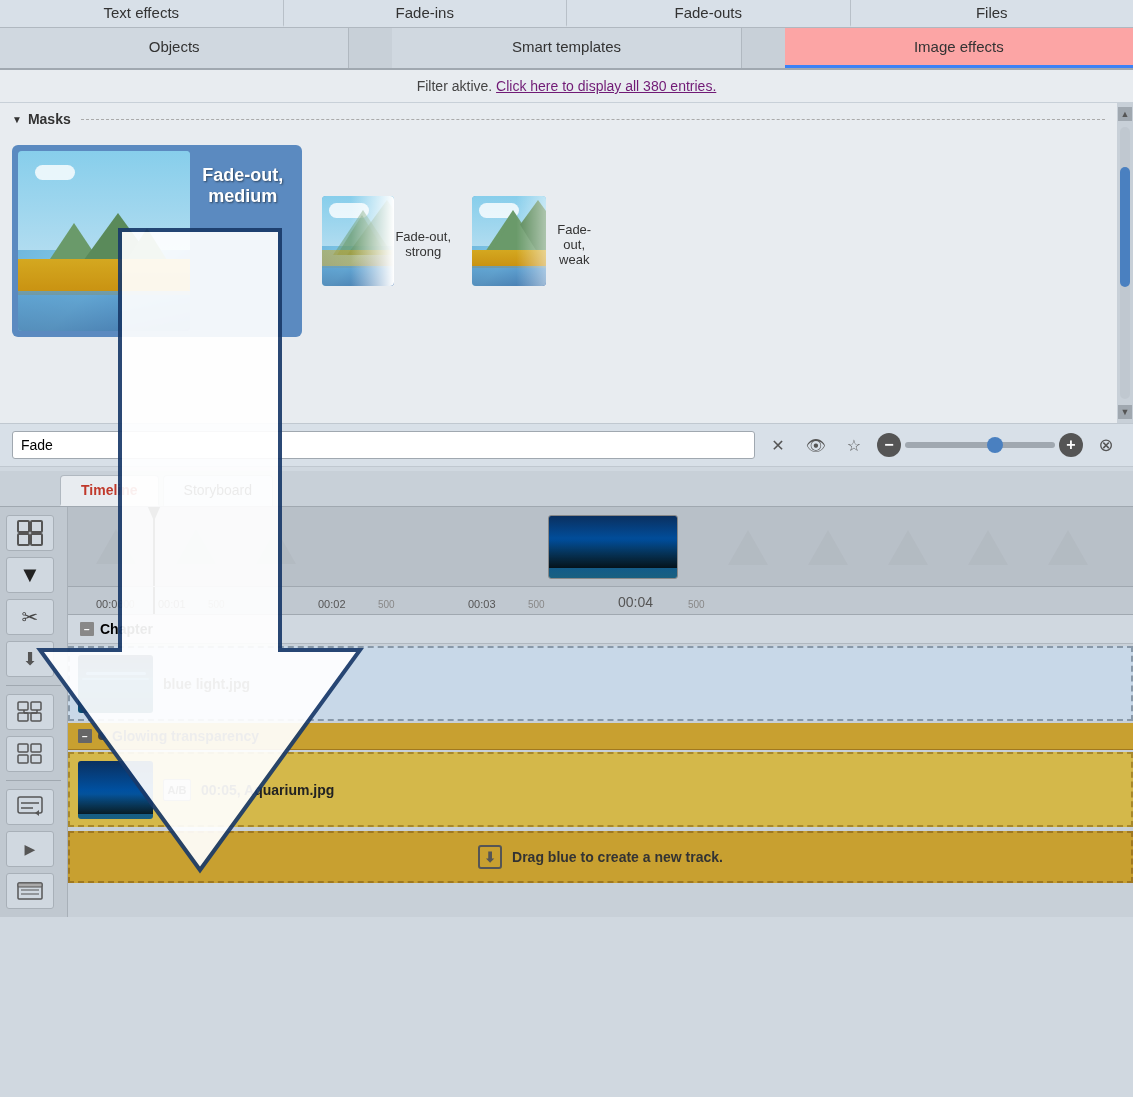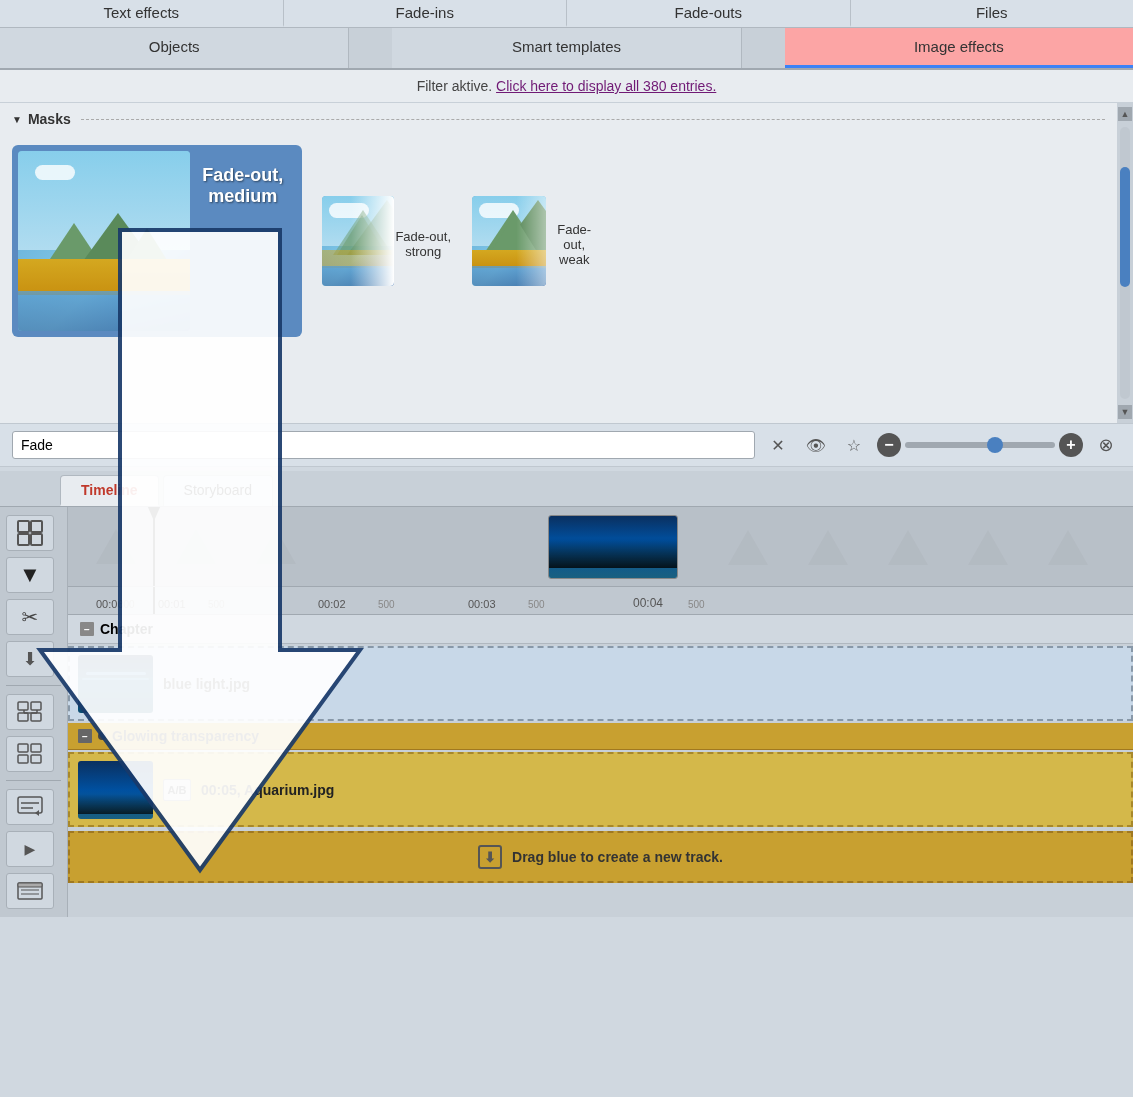--- a/index.html
+++ b/index.html
@@ -857,21 +857,21 @@
         <div class="playhead" style="position: absolute; top: 0; left: 85px; height: 100%; width: 2px; background: #222; z-index:10;">
           <div class="playhead-top"></div>
         </div>
       </div>
 
       <div class="time-ruler" style="padding-left: 0; position: relative; height: 28px;">
         <span style="position:absolute; left: 28px; font-size:11px; color:#555;">00:00</span>
         <span style="position:absolute; left: 90px; font-size:11px; color:#555;">00:01</span>
         <span style="position:absolute; left: 250px; font-size:11px; color:#555;">00:02</span>
         <span style="position:absolute; left: 400px; font-size:11px; color:#555;">00:03</span>
-        <span style="position:absolute; left: 550px; font-size:12px; color:#555;margin-left:15px;">00:04</span>
+        <span style="position:absolute; left: 550px; font-size:14px; color:#555;">00:04</span>
 
         <span style="position:absolute; left: 50px; font-size:10px; color:#888;">500</span>
         <span style="position:absolute; left: 140px; font-size:10px; color:#888;">500</span>
         <span style="position:absolute; left: 310px; font-size:10px; color:#888;">500</span>
         <span style="position:absolute; left: 460px; font-size:10px; color:#888;">500</span>
         <span style="position:absolute; left: 620px; font-size:10px; color:#888;">500</span>
 
         <div style="position:absolute; left: 85px; top: 0; width: 2px; height: 100%; background: #222; z-index:10;"></div>
       </div>
 

